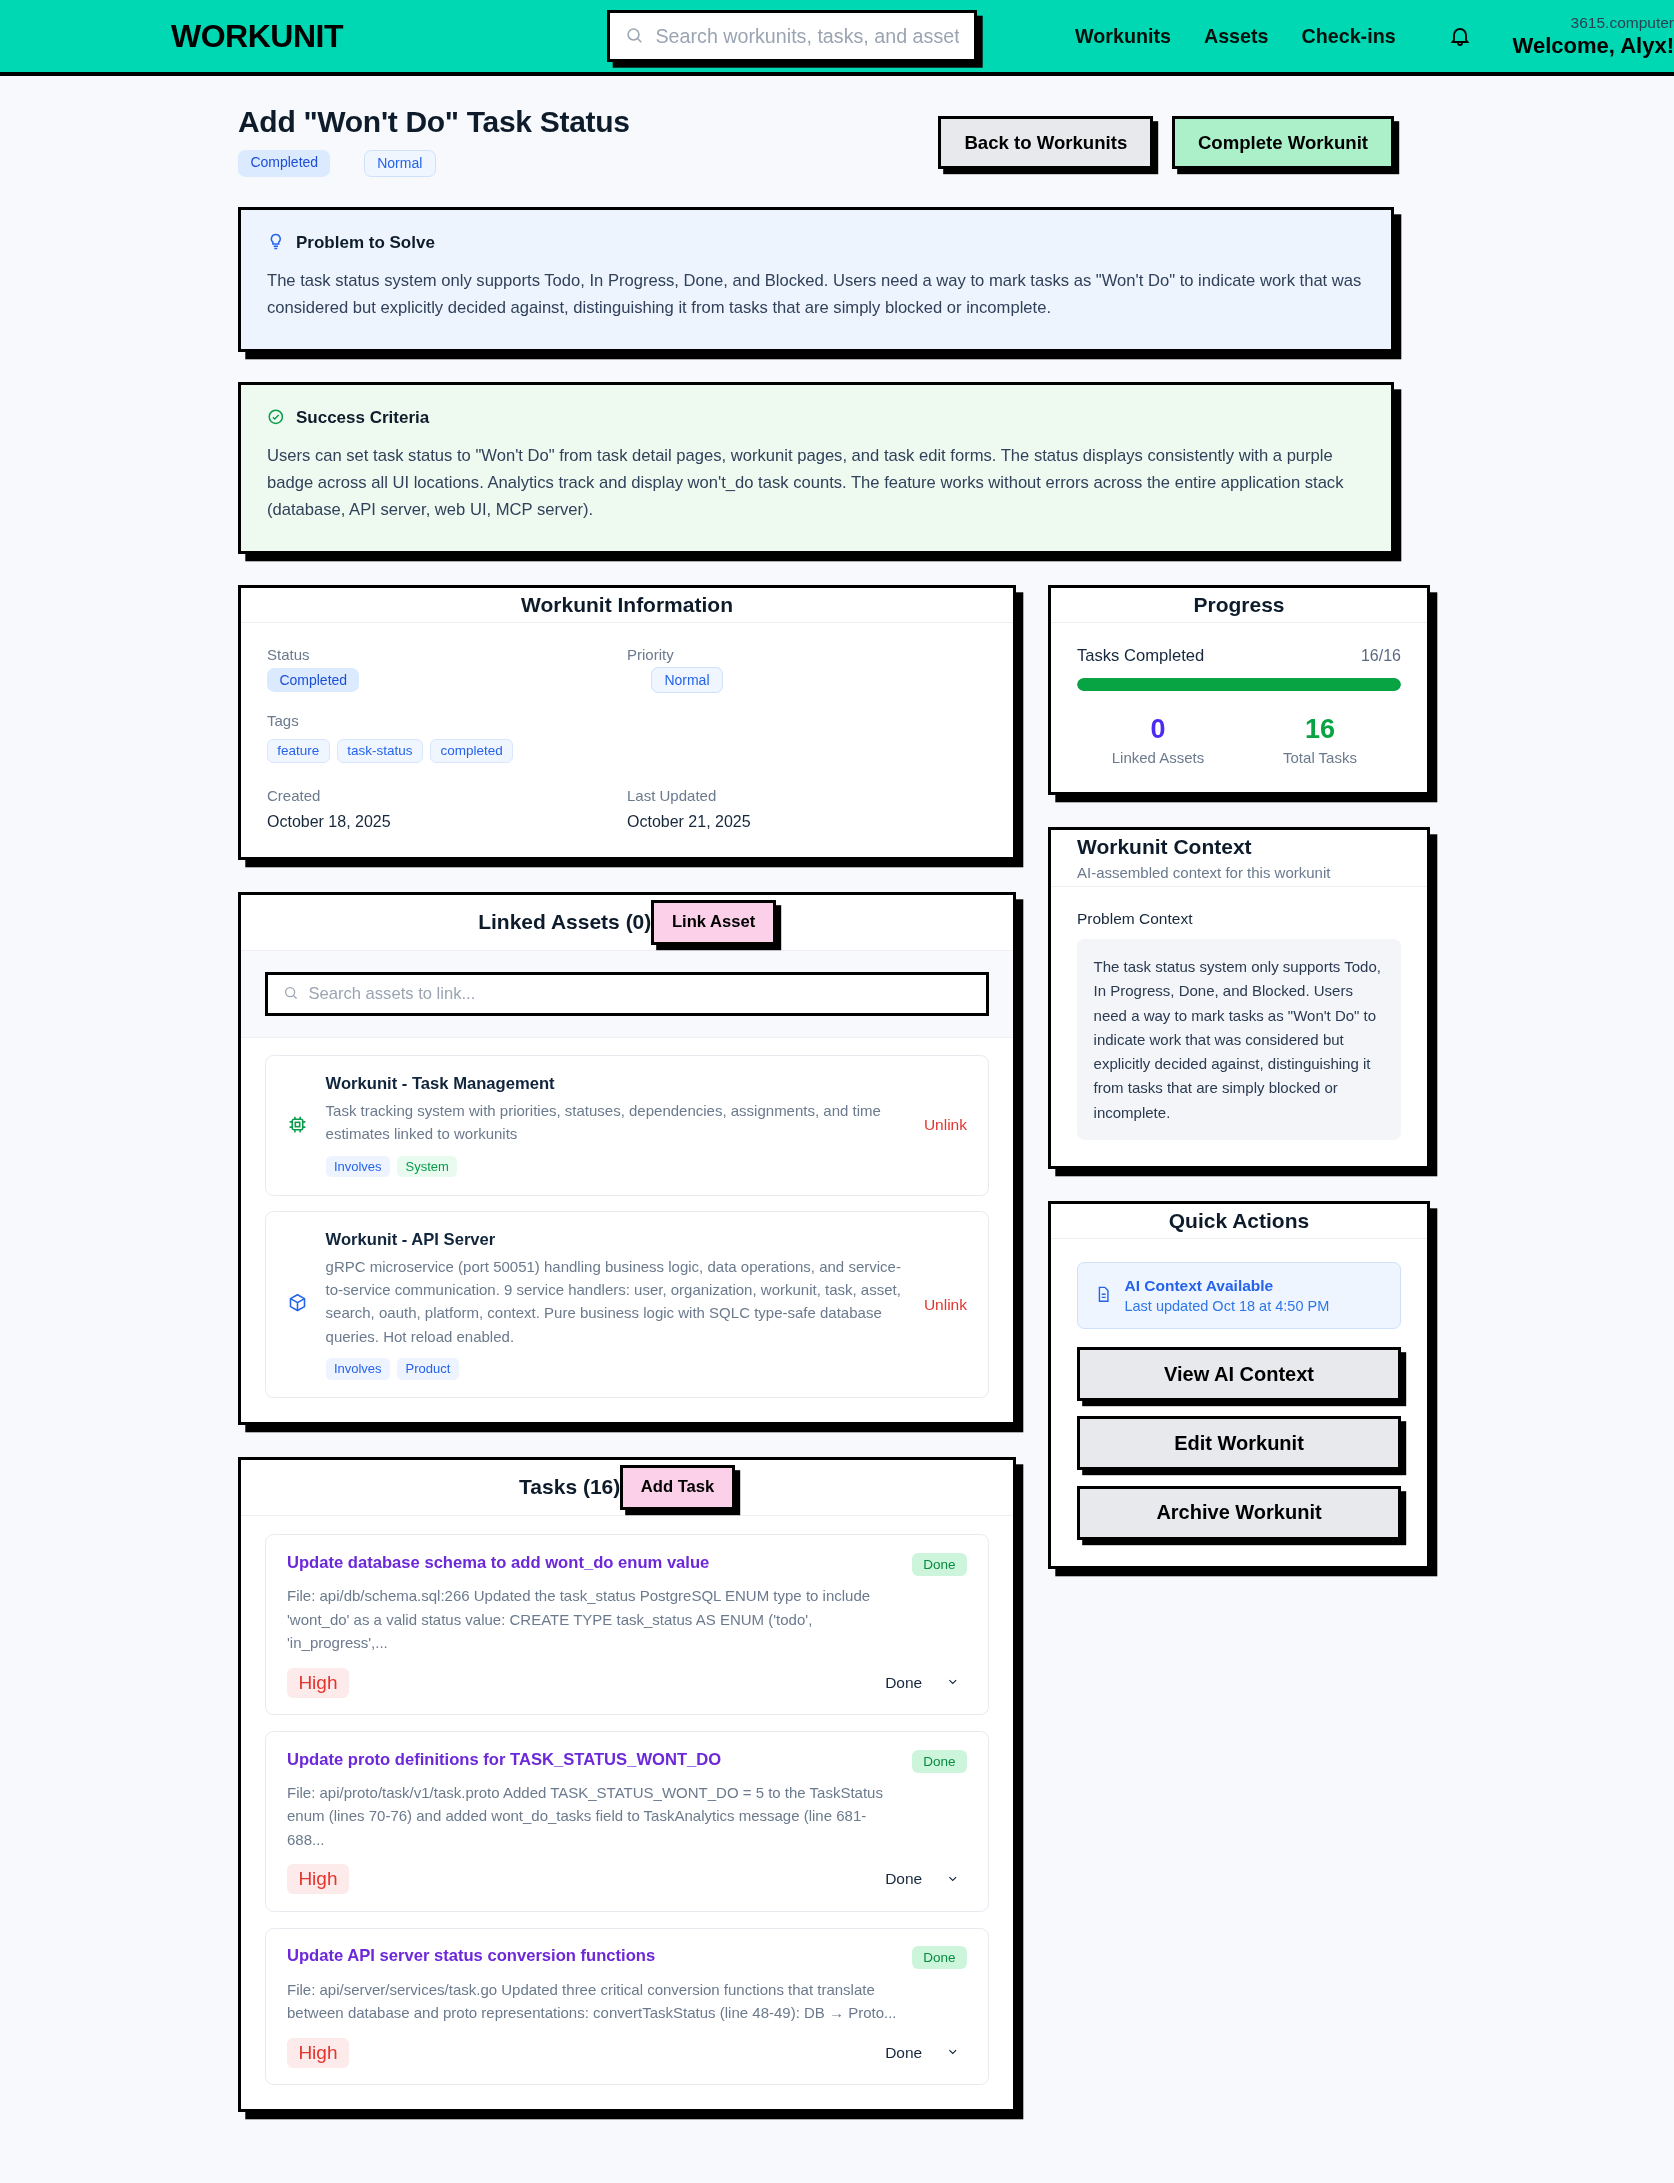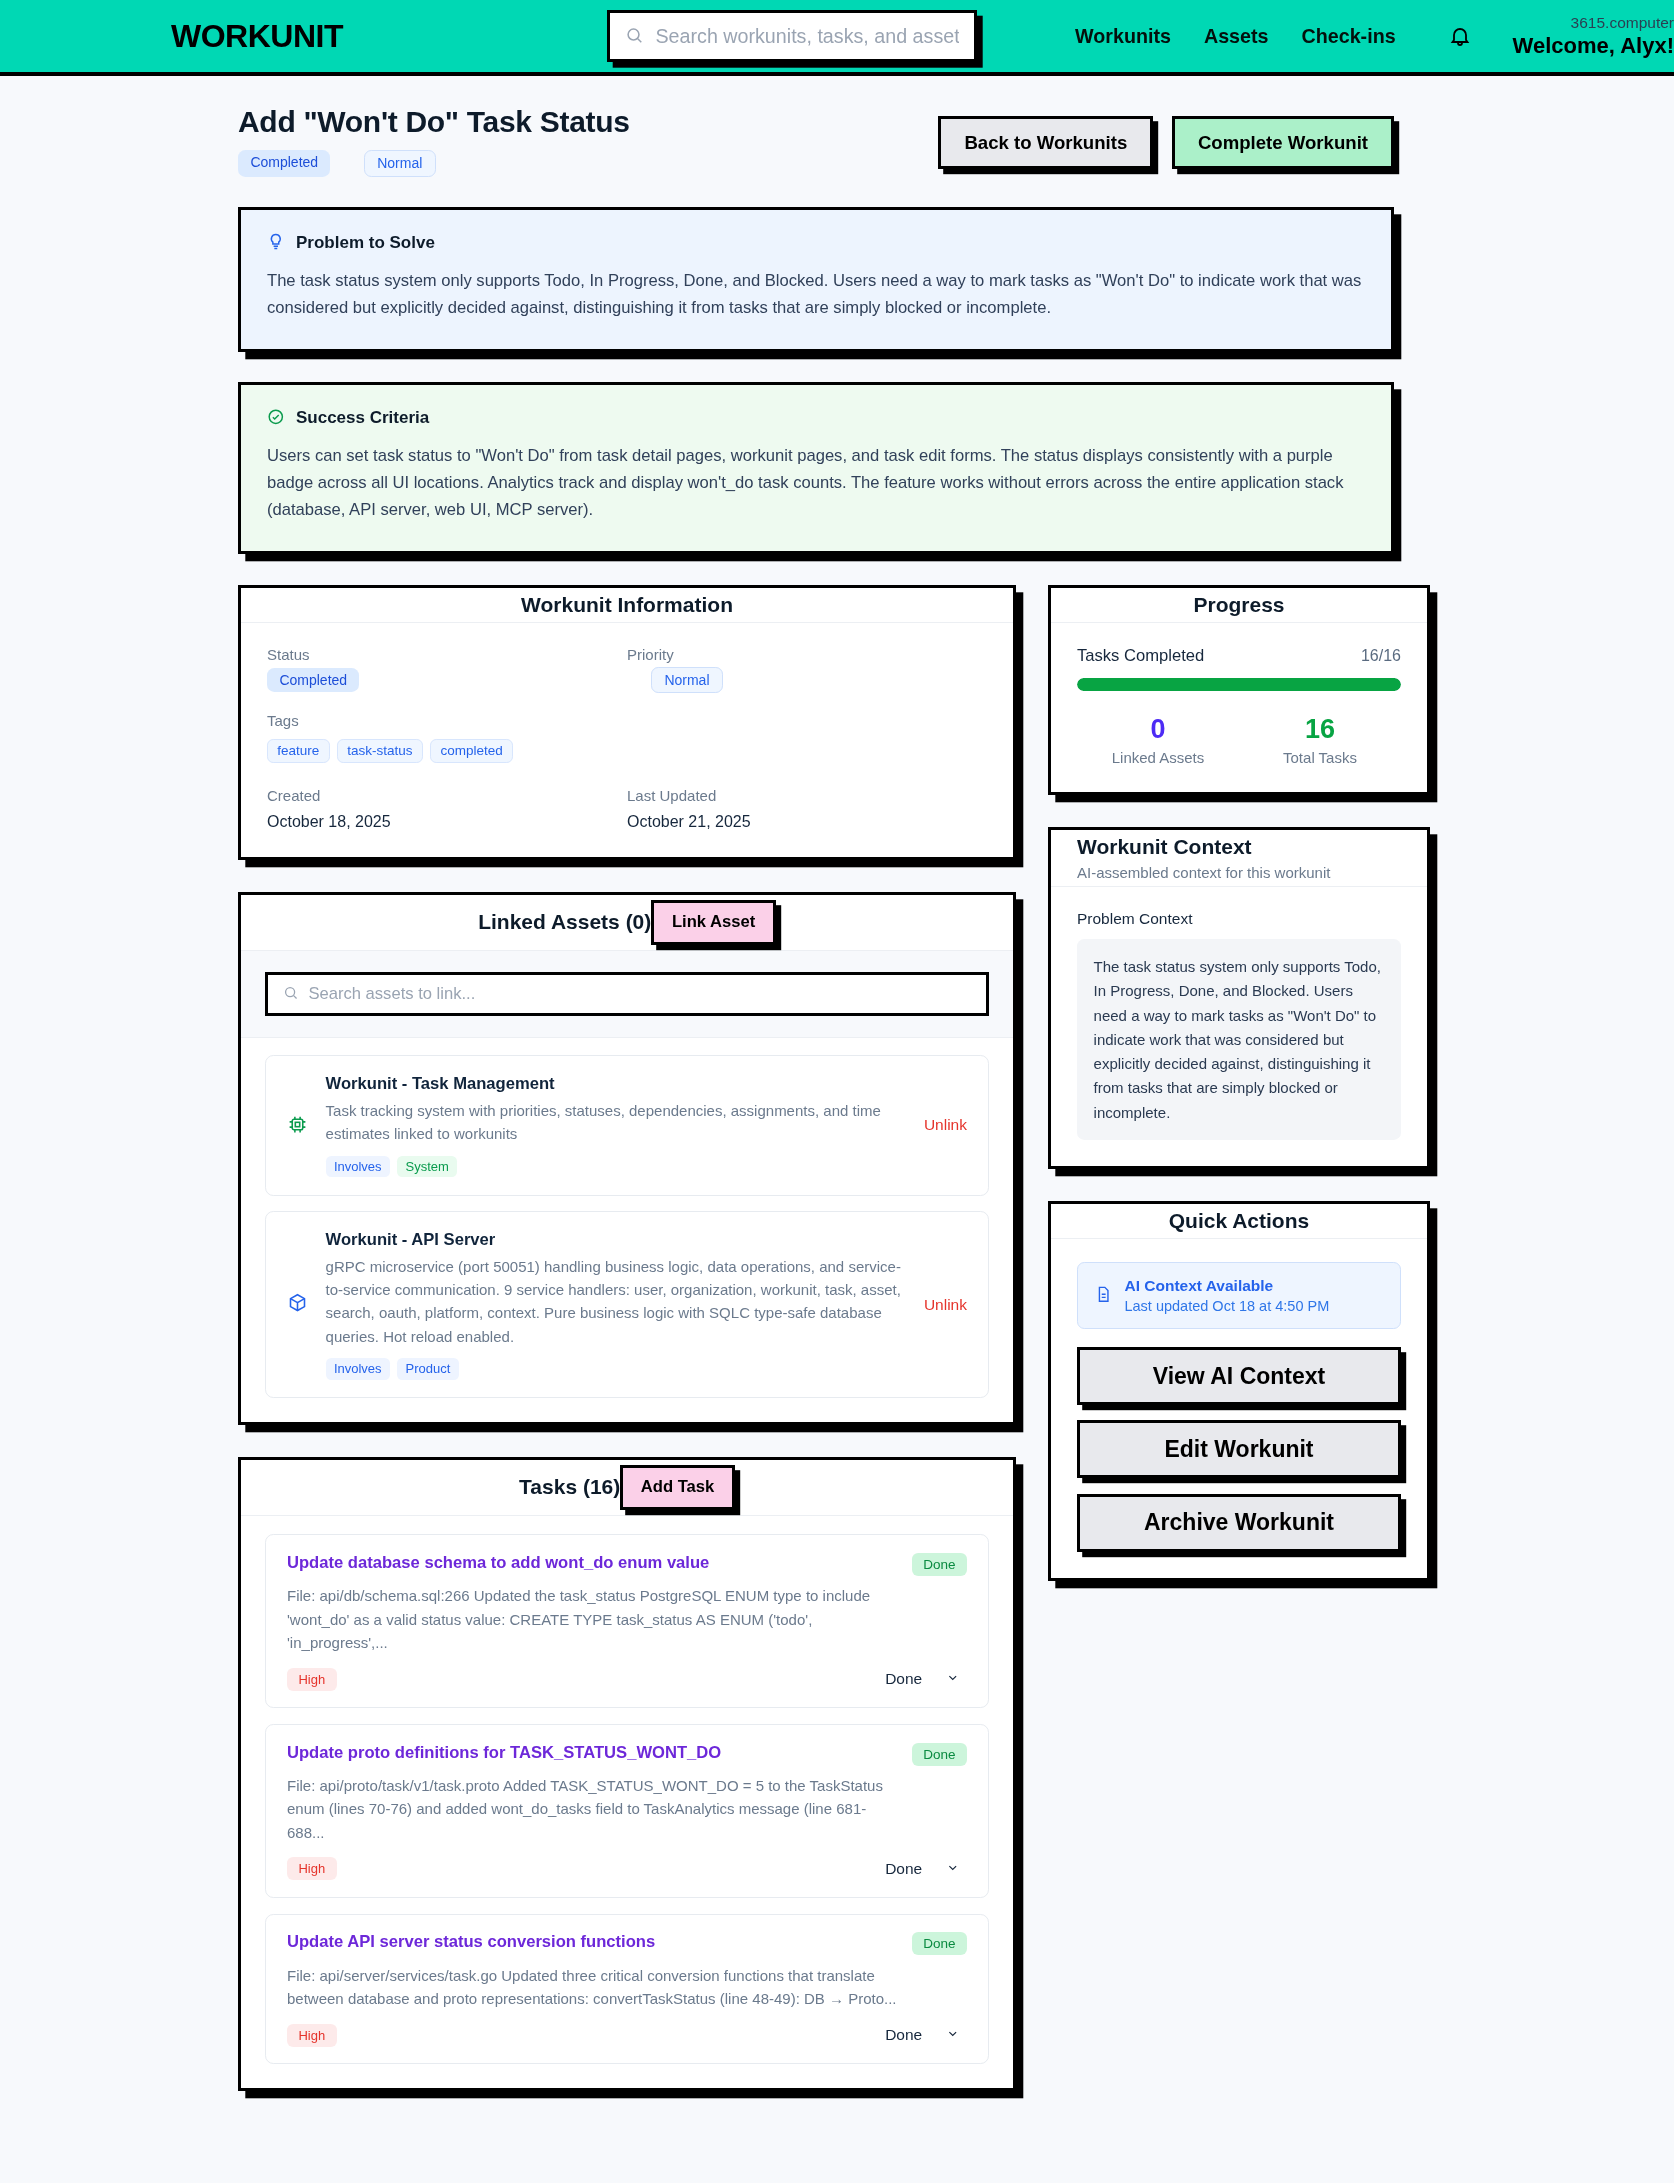--- a/index.html
+++ b/index.html
@@ -243,21 +243,21 @@
     padding: 17.6px 21px 16.6px 21px;
   }
   .task-top { display: flex; justify-content: space-between; align-items: flex-start; gap: 15.5px; }
   .task-name { font-size: 16.6px; font-weight: 600; color: #6d28d9; }
   .pill-done {
     background: #ccf5db; color: #0a8a40; font-size: 13.5px;
     border-radius: 6.2px; padding: 4.1px 11.4px; white-space: nowrap;
   }
   .task-desc { font-size: 15px; color: #6b7a8d; line-height: 1.55; margin-top: 8.3px; max-width: 616px; }
   .task-foot { display: flex; justify-content: space-between; align-items: center; margin-top: 13.5px; }
-  .pill-high { background: #fdeaea; color: #e5342c; font-size: 13px; border-radius: 6.2px; padding: 4.1px 11.4px; }
+  .pill-high { background: #fdeaea; color: #e5342c; font-size: 19px; border-radius: 6.2px; padding: 4.1px 11.4px; }
   .status-select { display: flex; align-items: center; gap: 24px; padding-right: 7.3px; }
   .status-select .sv { font-size: 15.5px; color: #16273c; }
 
   
   .prog-row { display: flex; justify-content: space-between; align-items: center; }
   .prog-lbl { font-size: 16.6px; color: #16273c; }
   .prog-count { font-size: 16px; color: #5a6b80; }
   .bar-track {
     height: 12.4px; background: #e7ebf0; border-radius: 7.3px; margin-top: 12.4px; overflow: hidden;
   }
@@ -277,21 +277,21 @@
 
   .ai-note {
     background: #eef5ff; border: 1.6px solid #cfe0fb; border-radius: 7.3px;
     padding: 13.5px 15.5px; display: flex; align-items: center; gap: 12.4px;
   }
   .ai-note .l1 { font-size: 15.5px; color: #2563eb; font-weight: 600; }
   .ai-note .l2 { font-size: 14.5px; color: #2f76e8; margin-top: 3.1px; }
   .qa-btns { display: flex; flex-direction: column; gap: 15.5px; margin-top: 18.6px; }
   .qa-btn {
     background: #e8e9ed; border: 3.1px solid #000; box-shadow: 5.2px 5.2px 0 #000;
-    font-size: 23px; font-weight: 700; color: #000; padding: 12.4px 0; text-align: center;
+    font-size: 20px; font-weight: 700; color: #000; padding: 12.4px 0; text-align: center;
     cursor: pointer; font-family: "Liberation Sans", sans-serif;
   }
 </style>
 </head>
 <body>
 
 <div class="topbar">
   <div class="brand">WORKUNIT</div>
 
   <div class="search-wrap">

